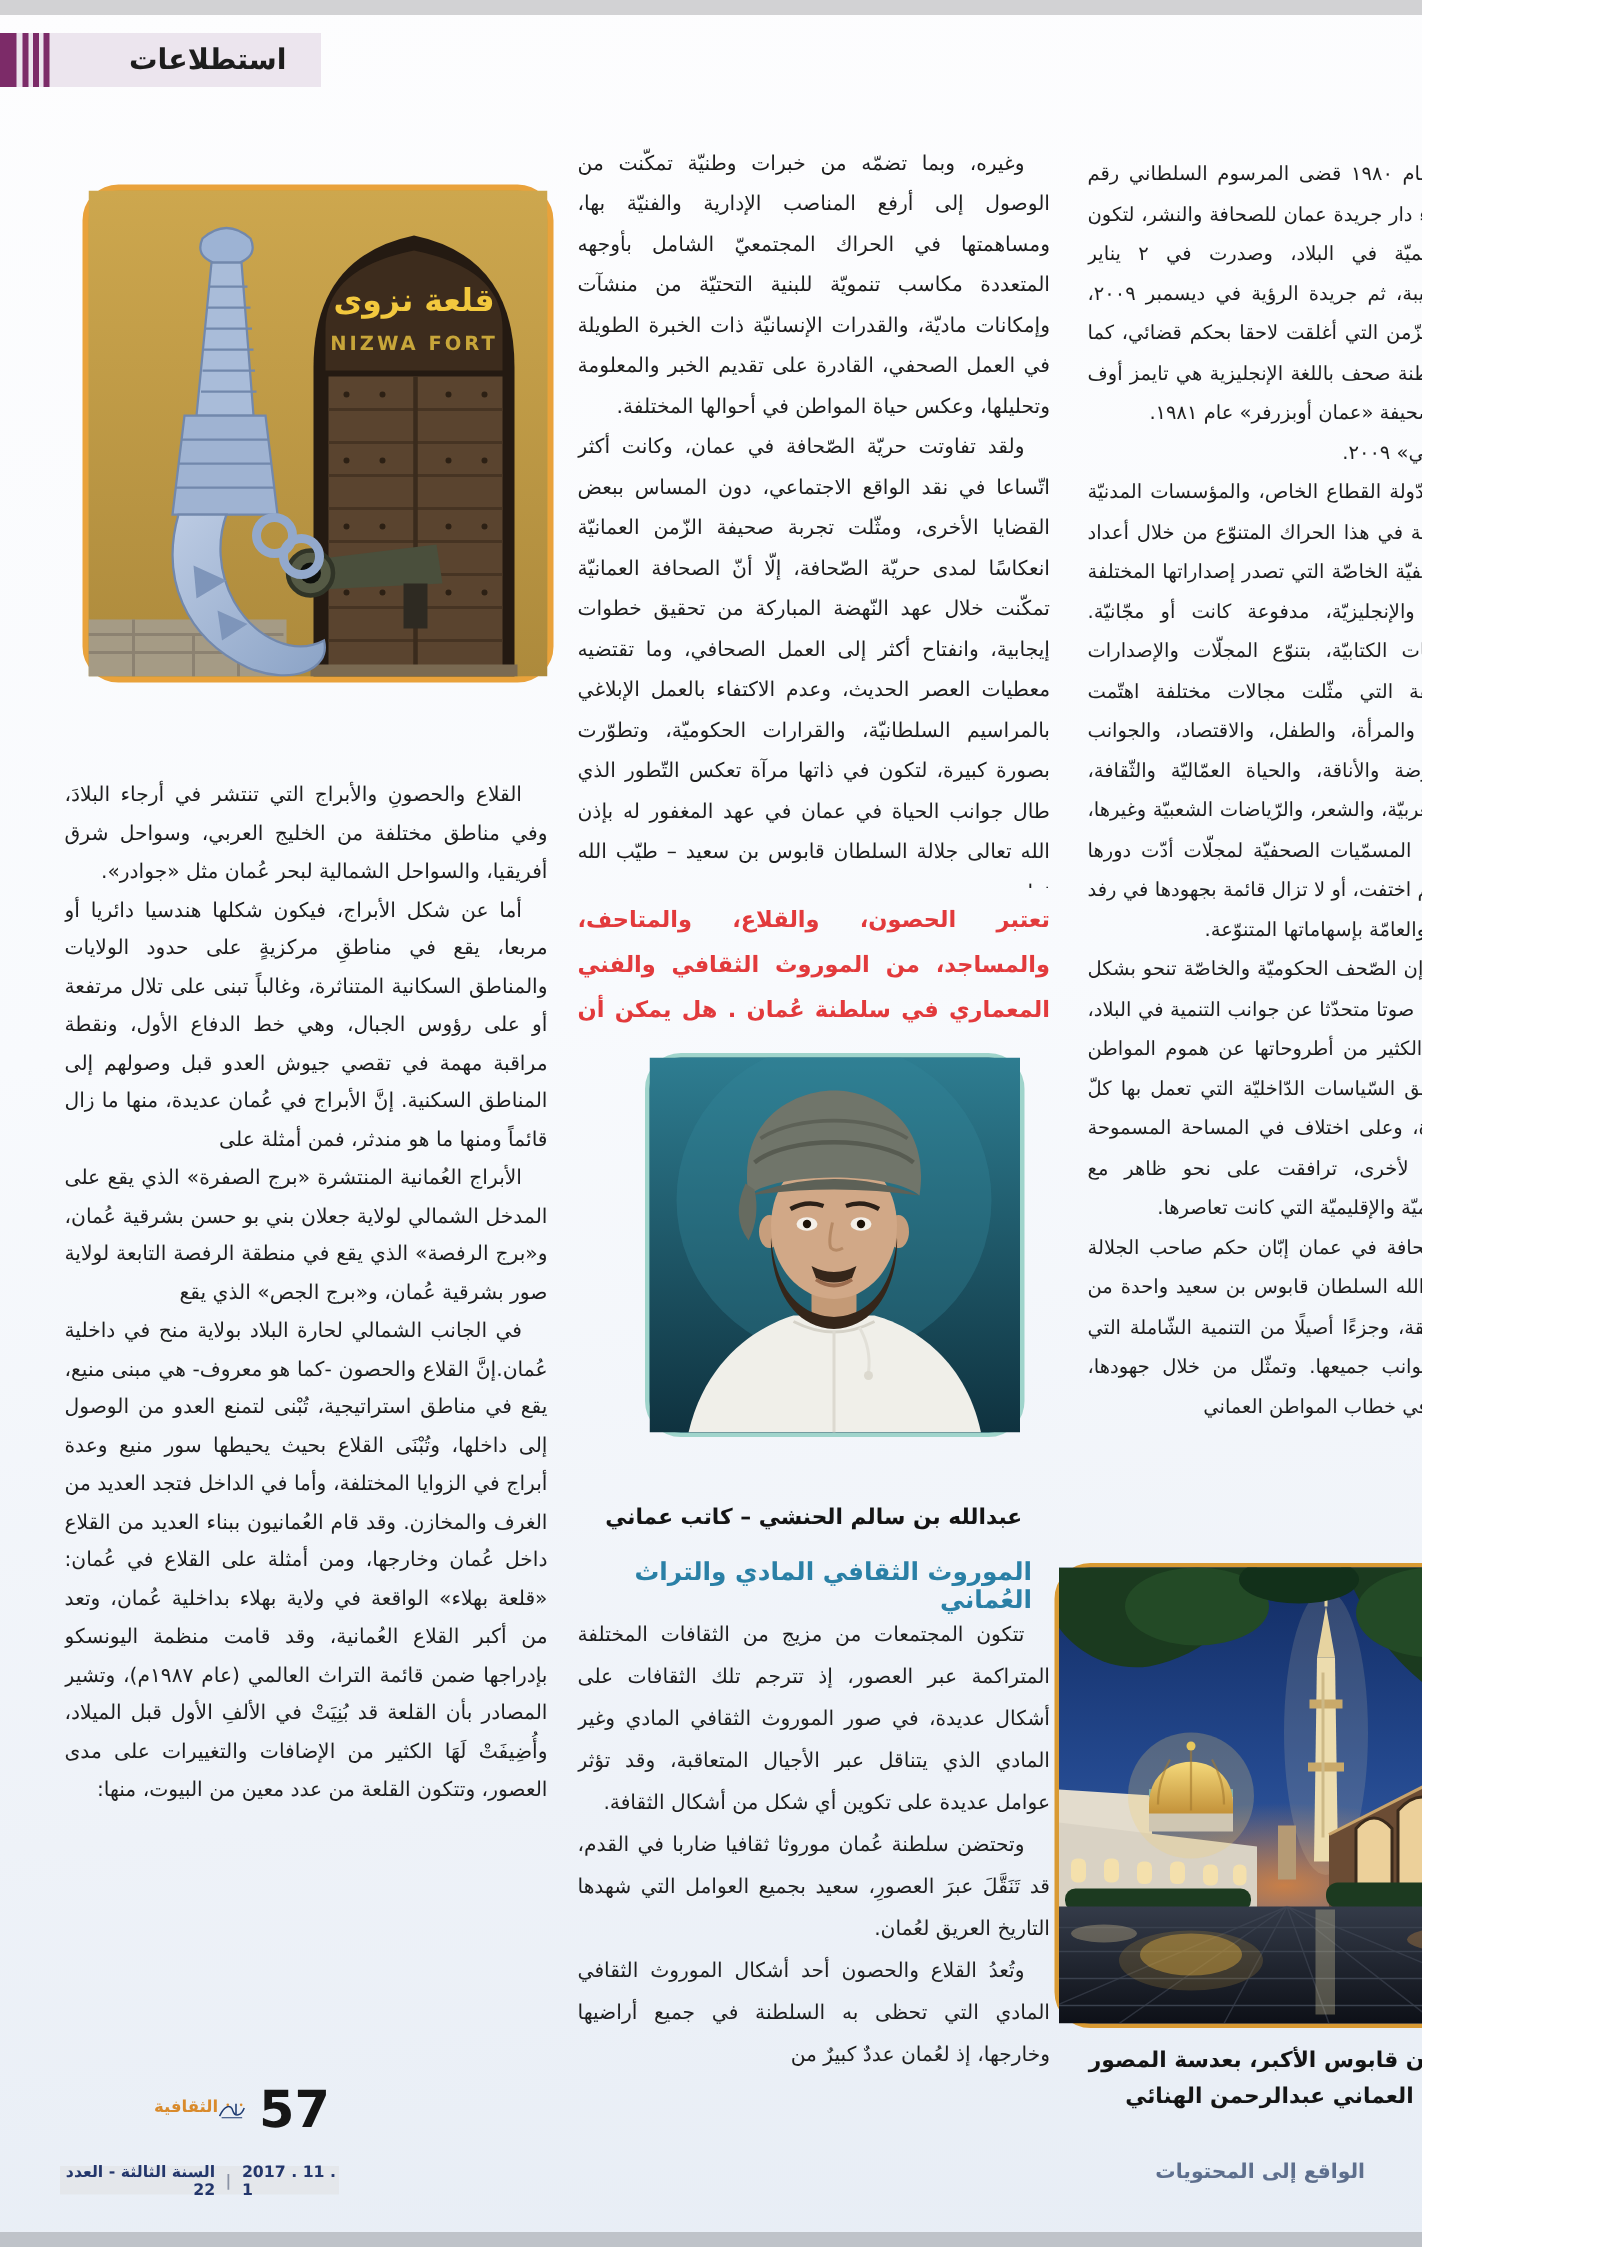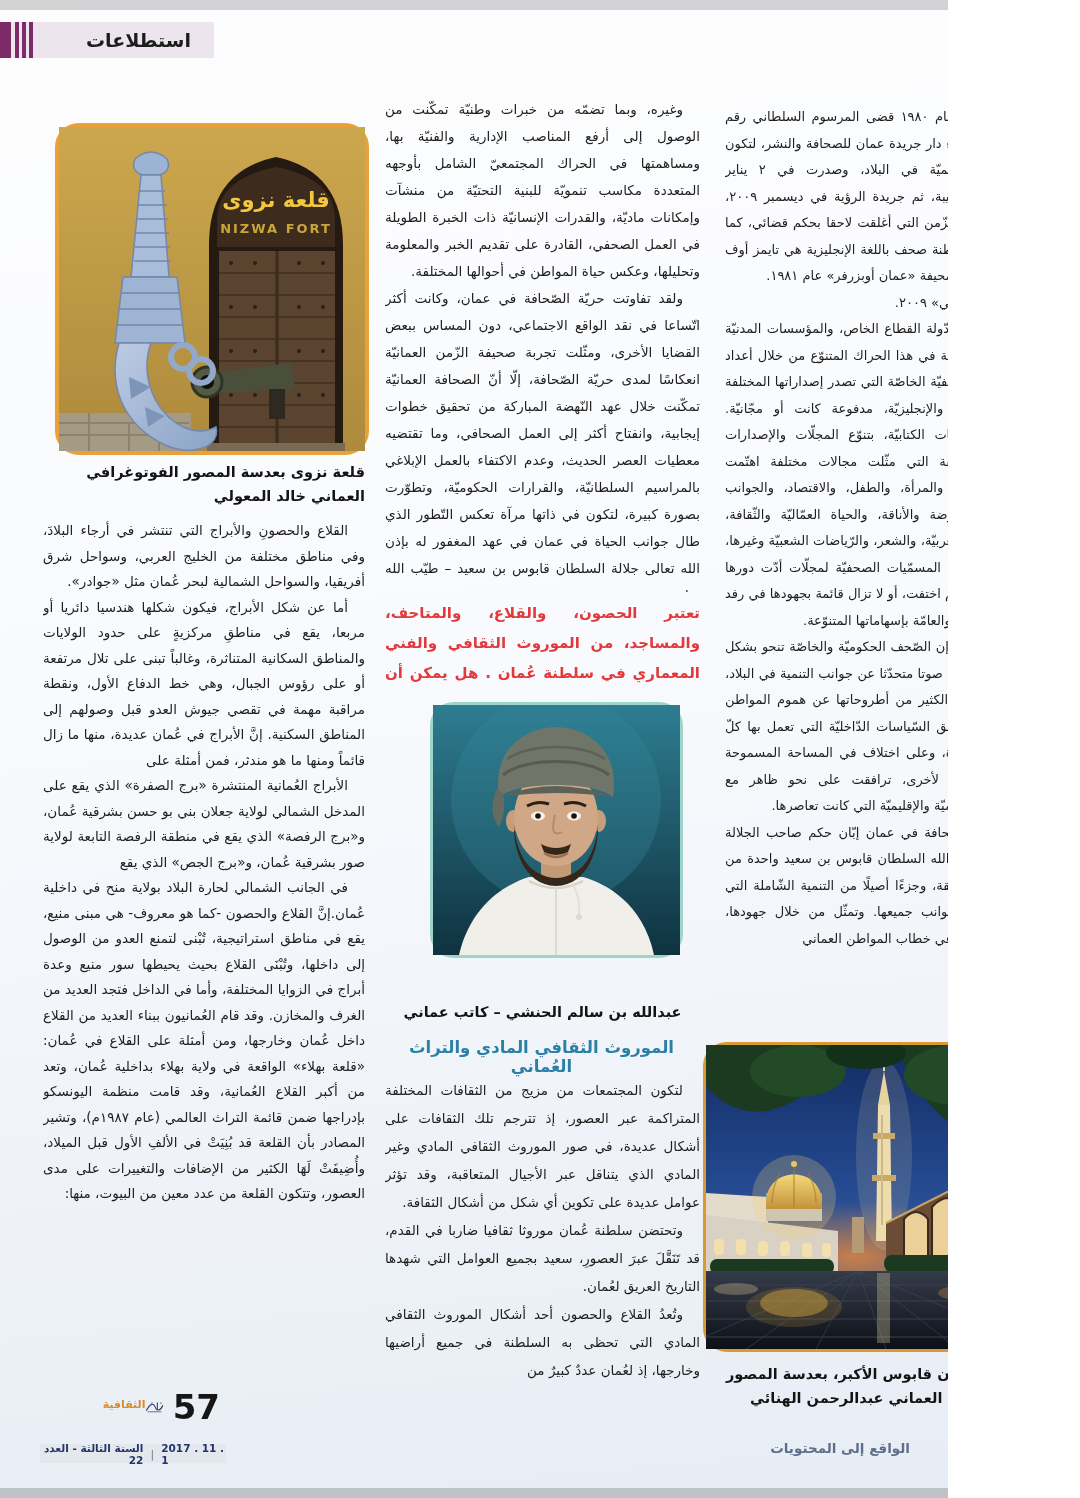--- a/index.html
+++ b/index.html
@@ -30,21 +30,21 @@
   .fig-fort{position:absolute;left:55px;top:123px;width:306px;height:324px;border:4px solid #e9a23b;background:#c7a045;}
   .fig-portrait{position:absolute;left:430px;top:702px;width:247px;height:250px;border:3px solid #9fd4cb;background:#1d5f70;}
   .fig-mosque{position:absolute;left:703px;top:1042px;width:306px;height:304px;border:3px solid #d99a33;background:#16316b;}
   .fig-fort svg,.fig-portrait svg,.fig-mosque svg{display:block;width:100%;height:100%;}
 
   .caption{position:absolute;direction:rtl;font-weight:bold;color:#141414;font-size:14.5px;line-height:24px;text-align:right;}
   .cap-fort{left:43px;top:460px;width:322px;}
   .cap-portrait{left:385px;top:1000px;width:315px;text-align:center;}
   .cap-mosque{left:700px;top:1362px;width:340px;}
 
-  .sub-heading{position:absolute;left:384px;top:1038px;width:315px;direction:rtl;text-align:center;
+  .sub-heading{position:absolute;left:373px;top:1038px;width:315px;direction:rtl;text-align:right;
                font-size:16.5px;font-weight:bold;color:#2a80a6;}
 
   .footer-left{position:absolute;left:75px;top:1390px;width:145px;display:flex;direction:rtl;align-items:center;gap:8px;}
   .page-num{font-size:34px;font-weight:bold;color:#161616;line-height:34px;}
   .logo{display:flex;flex-direction:row;align-items:center;width:62px;}
   .logo-text{font-size:11px;font-weight:bold;color:#d98a2b;margin-top:-6px;}
   .issue-strip{position:absolute;left:40px;top:1444px;width:186px;height:19px;background:#e4e7eb;
                display:flex;direction:rtl;align-items:center;justify-content:center;gap:7px;
                font-size:10.5px;font-weight:bold;color:#23366b;}
   .issue-strip .sep{color:#8a93a5;}
@@ -124,21 +124,21 @@
       <path d="M74,54 C98,38 148,38 172,54" stroke="#5d6157" stroke-width="2.5" fill="none"></path>
       <path d="M66,92 Q123,70 180,92 Q123,84 66,92 Z" fill="#5d6157"></path>
       <path d="M64,84 q-10,22 2,38 q8,-16 4,-34 Z" fill="#666b60"></path>
     </svg>
   </figure>
   <div class="caption cap-portrait">عبدالله بن سالم الحنشي – كاتب عماني</div>
 
   <div class="sub-heading">الموروث الثقافي المادي والتراث العُماني</div>
 
   <div class="col col-mid-bottom">
-    <p>لتكون المجتمعات من مزيج من الثقافات المختلفة المتراكمة عبر العصور، إذ تترجم تلك الثقافات على أشكال عديدة، في صور الموروث الثقافي المادي وغير المادي الذي يتناقل عبر الأجيال المتعاقبة، وقد تؤثر عوامل عديدة على تكوين أي شكل من أشكال الثقافة.</p>
+    <p>تتكون المجتمعات من مزيج من الثقافات المختلفة المتراكمة عبر العصور، إذ تترجم تلك الثقافات على أشكال عديدة، في صور الموروث الثقافي المادي وغير المادي الذي يتناقل عبر الأجيال المتعاقبة، وقد تؤثر عوامل عديدة على تكوين أي شكل من أشكال الثقافة.</p>
     <p>وتحتضن سلطنة عُمان موروثا ثقافيا ضاربا في القدم، قد تَنَقَّلَ عبرَ العصورِ، سعيد بجميع العوامل التي شهدها التاريخ العريق لعُمان.</p>
     <p>وتُعدُ القلاع والحصون أحد أشكال الموروث الثقافي المادي التي تحظى به السلطنة في جميع أراضيها وخارجها، إذ لعُمان عددٌ كبيرٌ من</p>
   </div>
 
   <figure class="fig-fort">
     <svg viewBox="0 0 306 324">
       <defs>
         <linearGradient id="wg" x1="0" y1="0" x2="0" y2="1">
           <stop offset="0" stop-color="#cda74e"></stop>
             <stop offset="1" stop-color="#ad8a3c"></stop>
@@ -193,21 +193,20 @@
         <path d="M80,64 h26 M79,78 h29 M78,92 h31 M77,106 h33 M76,120 h35 M75,134 h37" fill="none"></path>
         <path d="M64,150 L118,150 L126,216 L56,216 Z" fill="#9fb3d2"></path>
         <path d="M62,166 h58 M60,182 h62 M58,198 h66" fill="none"></path>
         <circle cx="124" cy="230" r="12" fill="none" stroke-width="6" stroke="#93a9cc"></circle>
         <circle cx="142" cy="244" r="12" fill="none" stroke-width="6" stroke="#93a9cc"></circle>
         <path d="M60,216 C48,258 64,298 106,318 C134,330 162,320 157,300 C138,310 112,300 97,274 C86,254 86,232 92,216 Z" fill="url(#bg2)"></path>
         <path d="M70,250 l22,10 l-20,12 Z M86,280 l20,9 l-17,11 Z" fill="#7e95ba" stroke="none"></path>
       </g>
     </svg>
   </figure>
-  <div class="caption cap-fort">قلعة نزوى بعدسة المصور الفوتوغرافي العماني خالد المعولي</div>
 
   <div class="col col-left-text">
     <p>القلاع والحصونِ والأبراج التي تنتشر في أرجاء البلادَ، وفي مناطق مختلفة من الخليج العربي، وسواحل شرق أفريقيا، والسواحل الشمالية لبحر عُمان مثل «جوادر».</p>
     <p>أما عن شكل الأبراج، فيكون شكلها هندسيا دائريا أو مربعا، يقع في مناطقِ مركزيةٍ على حدود الولايات والمناطق السكانية المتناثرة، وغالباً تبنى على تلال مرتفعة أو على رؤوس الجبال، وهي خط الدفاع الأول، ونقطة مراقبة مهمة في تقصي جيوش العدو قبل وصولهم إلى المناطق السكنية. إنَّ الأبراج في عُمان عديدة، منها ما زال قائماً ومنها ما هو مندثر، فمن أمثلة على</p>
     <p>الأبراج العُمانية المنتشرة «برج الصفرة» الذي يقع على المدخل الشمالي لولاية جعلان بني بو حسن بشرقية عُمان، و«برج الرفصة» الذي يقع في منطقة الرفصة التابعة لولاية صور بشرقية عُمان، و«برج الجص» الذي يقع</p>
     <p>في الجانب الشمالي لحارة البلاد بولاية منح في داخلية عُمان.إنَّ القلاع والحصون -كما هو معروف- هي مبنى منيع، يقع في مناطق استراتيجية، تُبْنى لتمنع العدو من الوصول إلى داخلها، وتُبْنَى القلاع بحيث يحيطها سور منيع وعدة أبراج في الزوايا المختلفة، وأما في الداخل فتجد العديد من الغرف والمخازن. وقد قام العُمانيون ببناء العديد من القلاع داخل عُمان وخارجها، ومن أمثلة على القلاع في عُمان: «قلعة بهلاء» الواقعة في ولاية بهلاء بداخلية عُمان، وتعد من أكبر القلاع العُمانية، وقد قامت منظمة اليونسكو بإدراجها ضمن قائمة التراث العالمي (عام ١٩٨٧م)، وتشير المصادر بأن القلعة قد بُنِيَتْ في الألفِ الأول قبل الميلاد، وأُضِيفَتْ لَهَا الكثير من الإضافات والتغييرات على مدى العصور، وتتكون القلعة من عدد معين من البيوت، منها:</p>
   </div>
 
   <figure class="fig-mosque">
     <svg viewBox="0 0 306 304">

